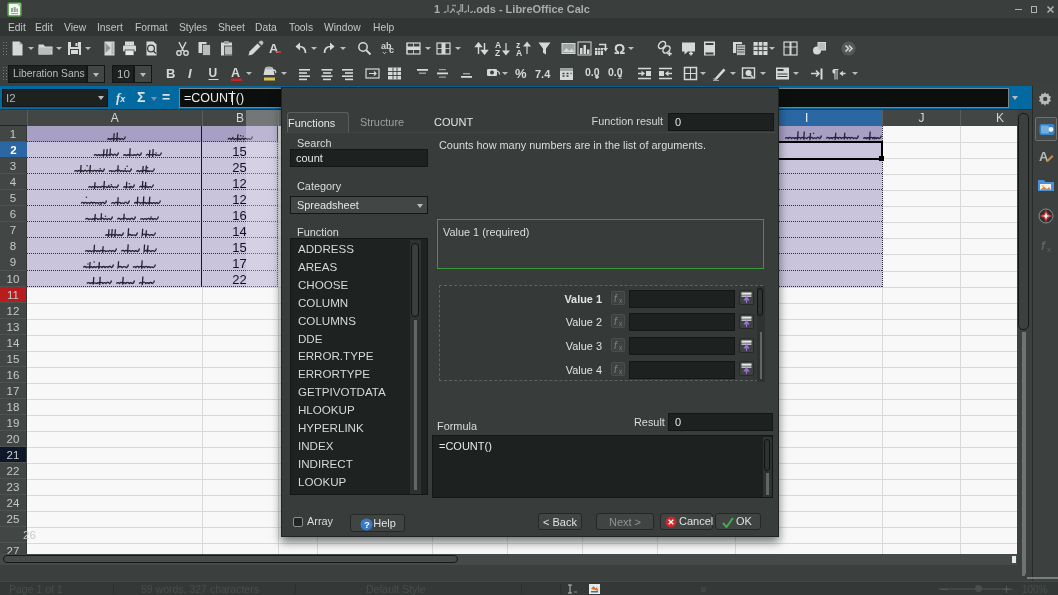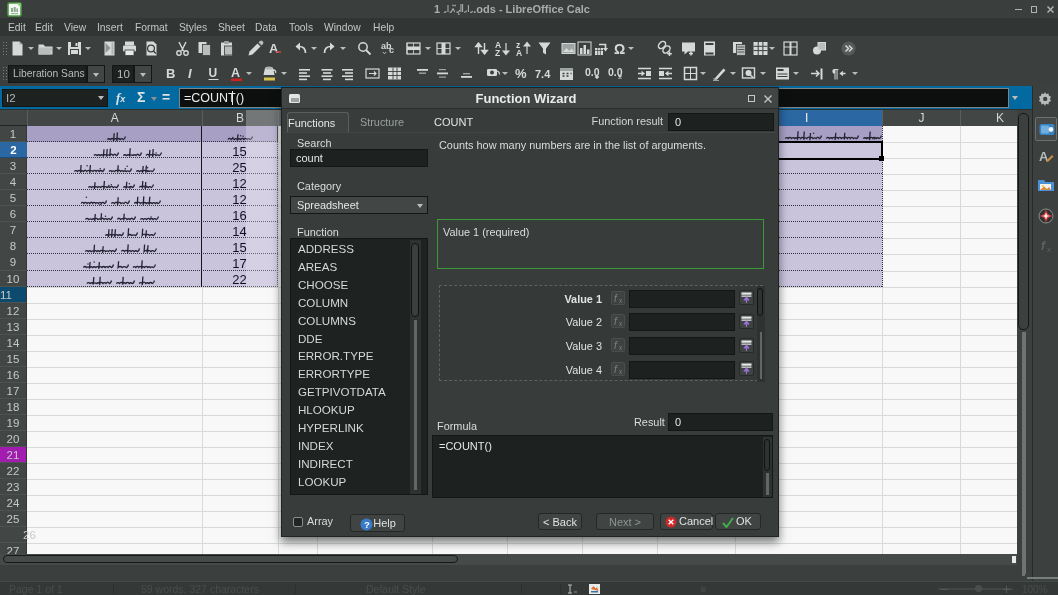--- a/index.html
+++ b/index.html
@@ -383,31 +383,31 @@
 <div class="ab" style="left:0;top:16.0px;width:27px;height:16.3px;background:#424746;color:#c6cac9;font-size:11.5px;text-align:center;line-height:16.3px;border-bottom:1px solid #4e5352;border-right:1px solid #333837;">1</div>
 <div class="ab" style="left:0;top:32.0px;width:27px;height:16.3px;background:#2a67a3;color:#ffffff;font-size:11.5px;font-weight:bold;text-align:center;line-height:16.3px;border-bottom:1px solid #1d4a78;">2</div>
 <div class="ab" style="left:0;top:48.1px;width:27px;height:16.3px;background:#424746;color:#c6cac9;font-size:11.5px;text-align:center;line-height:16.3px;border-bottom:1px solid #4e5352;border-right:1px solid #333837;">3</div>
 <div class="ab" style="left:0;top:64.2px;width:27px;height:16.3px;background:#424746;color:#c6cac9;font-size:11.5px;text-align:center;line-height:16.3px;border-bottom:1px solid #4e5352;border-right:1px solid #333837;">4</div>
 <div class="ab" style="left:0;top:80.2px;width:27px;height:16.3px;background:#424746;color:#c6cac9;font-size:11.5px;text-align:center;line-height:16.3px;border-bottom:1px solid #4e5352;border-right:1px solid #333837;">5</div>
 <div class="ab" style="left:0;top:96.2px;width:27px;height:16.3px;background:#424746;color:#c6cac9;font-size:11.5px;text-align:center;line-height:16.3px;border-bottom:1px solid #4e5352;border-right:1px solid #333837;">6</div>
 <div class="ab" style="left:0;top:112.3px;width:27px;height:16.3px;background:#424746;color:#c6cac9;font-size:11.5px;text-align:center;line-height:16.3px;border-bottom:1px solid #4e5352;border-right:1px solid #333837;">7</div>
 <div class="ab" style="left:0;top:128.4px;width:27px;height:16.3px;background:#424746;color:#c6cac9;font-size:11.5px;text-align:center;line-height:16.3px;border-bottom:1px solid #4e5352;border-right:1px solid #333837;">8</div>
 <div class="ab" style="left:0;top:144.4px;width:27px;height:16.3px;background:#424746;color:#c6cac9;font-size:11.5px;text-align:center;line-height:16.3px;border-bottom:1px solid #4e5352;border-right:1px solid #333837;">9</div>
 <div class="ab" style="left:0;top:160.5px;width:27px;height:16.3px;background:#424746;color:#c6cac9;font-size:11.5px;text-align:center;line-height:16.3px;border-bottom:1px solid #4e5352;border-right:1px solid #333837;">10</div>
-<div class="ab" style="left:0;top:176.5px;width:27px;height:16.3px;background:#0c4a6e;color:#c6cac9;font-size:11.5px;text-align:left;line-height:16.3px;border-bottom:1px solid #4e5352;border-right:1px solid #333837;">11</div>
+<div class="ab" style="left:0;top:176.5px;width:27px;height:16.3px;background:#b91c1c;color:#c6cac9;font-size:11.5px;text-align:center;line-height:16.3px;border-bottom:1px solid #4e5352;border-right:1px solid #333837;">11</div>
 <div class="ab" style="left:0;top:192.6px;width:27px;height:16.3px;background:#424746;color:#c6cac9;font-size:11.5px;text-align:center;line-height:16.3px;border-bottom:1px solid #4e5352;border-right:1px solid #333837;">12</div>
 <div class="ab" style="left:0;top:208.6px;width:27px;height:16.3px;background:#424746;color:#c6cac9;font-size:11.5px;text-align:center;line-height:16.3px;border-bottom:1px solid #4e5352;border-right:1px solid #333837;">13</div>
 <div class="ab" style="left:0;top:224.7px;width:27px;height:16.3px;background:#424746;color:#c6cac9;font-size:11.5px;text-align:center;line-height:16.3px;border-bottom:1px solid #4e5352;border-right:1px solid #333837;">14</div>
 <div class="ab" style="left:0;top:240.7px;width:27px;height:16.3px;background:#424746;color:#c6cac9;font-size:11.5px;text-align:center;line-height:16.3px;border-bottom:1px solid #4e5352;border-right:1px solid #333837;">15</div>
 <div class="ab" style="left:0;top:256.8px;width:27px;height:16.3px;background:#424746;color:#c6cac9;font-size:11.5px;text-align:center;line-height:16.3px;border-bottom:1px solid #4e5352;border-right:1px solid #333837;">16</div>
 <div class="ab" style="left:0;top:272.8px;width:27px;height:16.3px;background:#424746;color:#c6cac9;font-size:11.5px;text-align:center;line-height:16.3px;border-bottom:1px solid #4e5352;border-right:1px solid #333837;">17</div>
 <div class="ab" style="left:0;top:288.9px;width:27px;height:16.3px;background:#424746;color:#c6cac9;font-size:11.5px;text-align:center;line-height:16.3px;border-bottom:1px solid #4e5352;border-right:1px solid #333837;">18</div>
 <div class="ab" style="left:0;top:304.9px;width:27px;height:16.3px;background:#424746;color:#c6cac9;font-size:11.5px;text-align:center;line-height:16.3px;border-bottom:1px solid #4e5352;border-right:1px solid #333837;">19</div>
 <div class="ab" style="left:0;top:320.9px;width:27px;height:16.3px;background:#424746;color:#c6cac9;font-size:11.5px;text-align:center;line-height:16.3px;border-bottom:1px solid #4e5352;border-right:1px solid #333837;">20</div>
-<div class="ab" style="left:0;top:337.0px;width:27px;height:16.3px;background:#a21caf;color:#c6cac9;font-size:11.5px;text-align:center;line-height:16.3px;border-bottom:1px solid #4e5352;border-right:1px solid #333837;">21</div>
+<div class="ab" style="left:0;top:337.0px;width:27px;height:16.3px;background:#0f172a;color:#c6cac9;font-size:11.5px;text-align:center;line-height:16.3px;border-bottom:1px solid #4e5352;border-right:1px solid #333837;">21</div>
 <div class="ab" style="left:0;top:353.1px;width:27px;height:16.3px;background:#424746;color:#c6cac9;font-size:11.5px;text-align:center;line-height:16.3px;border-bottom:1px solid #4e5352;border-right:1px solid #333837;">22</div>
 <div class="ab" style="left:0;top:369.1px;width:27px;height:16.3px;background:#424746;color:#c6cac9;font-size:11.5px;text-align:center;line-height:16.3px;border-bottom:1px solid #4e5352;border-right:1px solid #333837;">23</div>
 <div class="ab" style="left:0;top:385.2px;width:27px;height:16.3px;background:#424746;color:#c6cac9;font-size:11.5px;text-align:center;line-height:16.3px;border-bottom:1px solid #4e5352;border-right:1px solid #333837;">24</div>
 <div class="ab" style="left:0;top:401.2px;width:27px;height:16.3px;background:#424746;color:#c6cac9;font-size:11.5px;text-align:center;line-height:16.3px;border-bottom:1px solid #4e5352;border-right:1px solid #333837;">25</div>
 <div class="ab" style="left:0;top:417.2px;width:27px;height:16.3px;background:#424746;color:#c6cac9;font-size:11.5px;text-align:center;line-height:16.3px;border-bottom:1px solid #4e5352;border-right:1px solid #333837;padding-left:23px;">26</div>
 <div class="ab" style="left:0;top:433.3px;width:27px;height:16.3px;background:#424746;color:#c6cac9;font-size:11.5px;text-align:center;line-height:16.3px;border-bottom:1px solid #4e5352;border-right:1px solid #333837;">27</div>
 <div class="ab" style="left:201.5px;top:16px;width:1px;height:430px;background:#d8dad9;"></div>
 <div class="ab" style="left:277.5px;top:16px;width:1px;height:430px;background:#d8dad9;"></div>
 <div class="ab" style="left:317px;top:16px;width:1px;height:430px;background:#d8dad9;"></div>
 <div class="ab" style="left:432px;top:16px;width:1px;height:430px;background:#d8dad9;"></div>
@@ -727,30 +727,20 @@
       </svg>
  <span class="ab" style="left:700px;top:1px;color:#3f4443;">■</span>
  <div class="ab" style="left:938px;top:6px;width:75px;height:1.5px;background:#424746;"></div>
  <div class="ab" style="left:941px;top:6.5px;width:7px;height:1.4px;background:#555a59;"></div>
       <div class="ab" style="left:1003px;top:6.5px;width:7px;height:1.4px;background:#555a59;"></div>
       <div class="ab" style="left:1005.8px;top:3.5px;width:1.4px;height:7px;background:#555a59;"></div>
  <span class="ab" style="left:1022px;top:2px;font-size:10px;">100%</span>
  <div class="ab" style="left:975px;top:3px;width:7px;height:7px;border-radius:50%;background:#4a4f4e;"></div>
 </div>
 <div class="ab" id="dialog" style="left:281px;top:87px;width:498px;height:450px;background:#383c3b;border:1px solid #1f2322;box-shadow:0 5px 9px rgba(10,12,12,0.55);font-size:10.9px;color:#d9dddc;">
-<div class="ab" style="left:0;top:0;width:496px;height:21px;background:#414645;border-bottom:1px solid #2b2f2e;">
- <div class="ab" style="left:7px;top:6px;width:11px;height:9px;background:#e4e6e5;border-radius:1.5px;">
-          <div class="ab" style="left:1.5px;top:4px;width:8px;height:3.5px;background:#9ea4a3;"></div>
-        </div>
- <div class="ab" style="left:0;top:0;width:496px;height:21px;text-align:center;line-height:22px;font-weight:bold;font-size:13px;color:#e8ecea;text-indent:-8px;">Function Wizard</div>
- <div class="ab" style="left:466px;top:7px;width:7px;height:7px;border:1.3px solid #c6cac9;"></div>
- <svg class="ab" style="left:482px;top:7px" width="8" height="8" viewBox="0 0 8 8">
-          <path d="M0.5 0.5l7 7M7.5 0.5l-7 7" stroke="#c6cac9" stroke-width="1.3"></path>
-        </svg>
-</div>
 <div class="ab" style="left:5px;top:24px;width:62px;height:20px;background:#3e4342;border:1px solid #5a5f5e;border-bottom:none;border-radius:3px 3px 0 0;text-align:left;line-height:20px;color:#e4e8e7;font-size:10.9px;">Functions</div>
 <div class="ab" style="left:69px;top:24px;width:62px;height:20px;text-align:center;line-height:20px;color:#9aa09f;font-size:10.9px;">Structure</div>
 <div class="ab" style="left:1px;top:44px;width:494px;height:1px;background:#424746;"></div>
 <div class="ab" style="left:152px;top:28px;color:#e2e6e5;font-size:11px;">COUNT</div>
 <div class="ab" style="left:281px;top:27px;width:100px;text-align:right;color:#d3d7d6;">Function result</div>
 <div class="inp" style="left:386px;top:25px;width:106px;height:18px;line-height:16px;padding-left:6px;font-size:11px;">0</div>
 <div class="ab" style="left:15px;top:49px;">Search</div>
 <div class="inp" style="left:8px;top:61px;width:138px;height:18px;line-height:16px;padding-left:5px;font-size:11px;">count</div>
 <div class="ab" style="left:15px;top:92px;">Category</div>
 <div class="ab" style="left:8px;top:108px;width:138px;height:18px;background:#424746;border:1px solid #131716;color:#e2e6e5;line-height:17px;">

